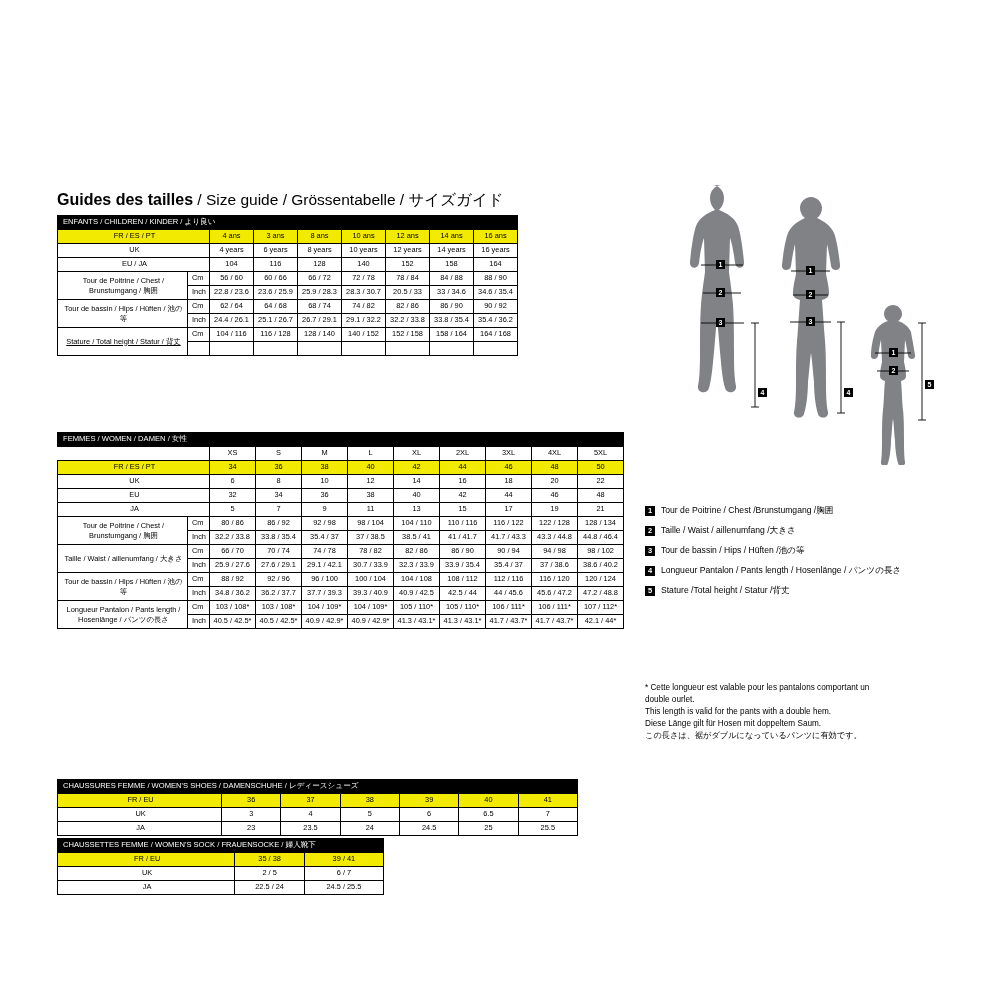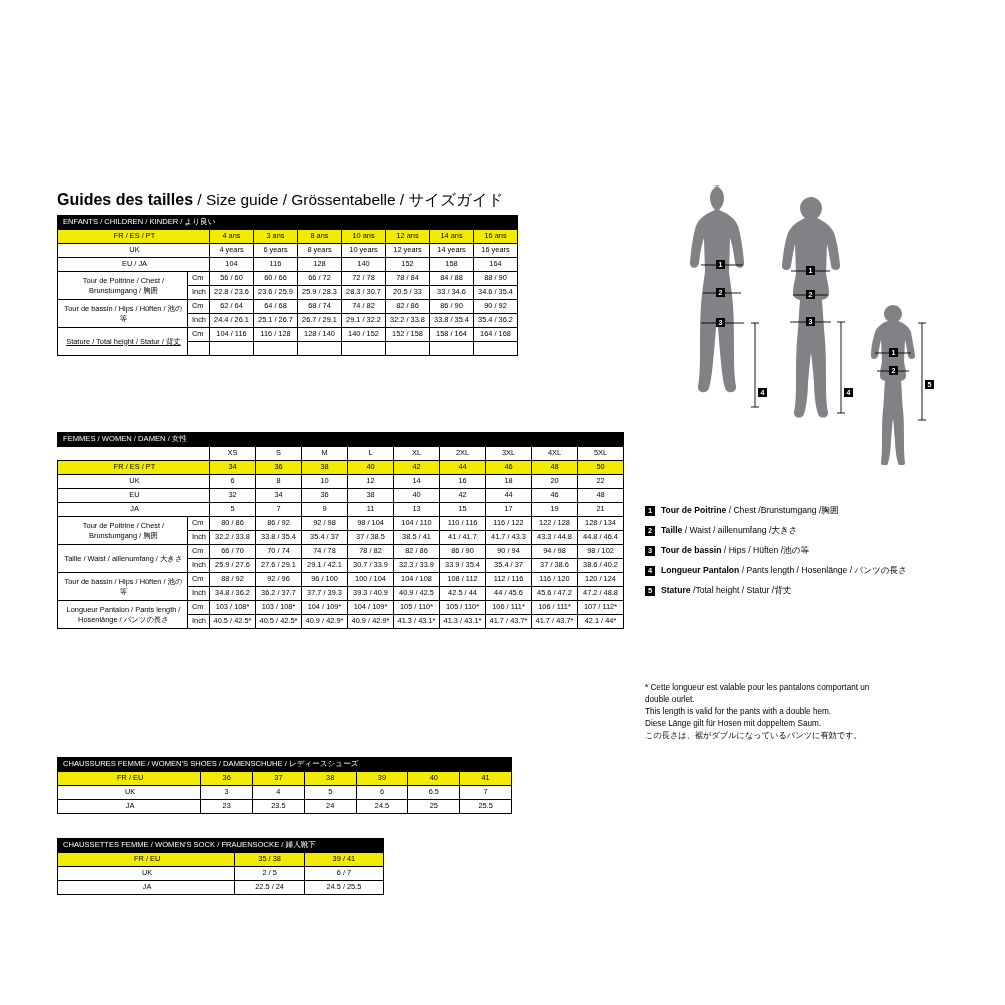--- a/index.html
+++ b/index.html
@@ -24,21 +24,21 @@
   .tall{height:15px;}
 
   
   .figs{position:absolute;left:660px;top:175px;width:300px;height:290px;}
   .numbox{position:absolute;background:#000;color:#fff;font-size:7px;font-weight:bold;width:9px;height:9px;line-height:9px;text-align:center;}
 
   
   .legend{position:absolute;left:645px;top:505px;font-size:8.6px;}
   .legrow{display:flex;align-items:flex-start;margin-bottom:8px;}
   .legnum{background:#000;color:#fff;font-size:7.5px;font-weight:bold;width:10px;height:10px;line-height:10px;text-align:center;margin-right:6px;flex:0 0 auto;margin-top:1px;}
-  .legtxt b{font-weight:bold;margin-top:32px;}
+  .legtxt b{font-weight:normal;margin-top:32px;}
   .footnote{position:absolute;left:645px;top:682px;font-size:8.2px;line-height:1.45;}
 </style>
 </head>
 <body>
 
 <div class="page">
 
   <div class="title">
     <b>Guides des tailles</b><span> / Size guide / Grössentabelle / サイズガイド</span>
   </div>
@@ -329,21 +329,21 @@
           <td>40.9 / 42.9*</td>
           <td>41.3 / 43.1*</td>
           <td>41.3 / 43.1*</td>
           <td>41.7 / 43.7*</td>
           <td>41.7 / 43.7*</td>
           <td>42.1 / 44*</td>
         </tr>
       </tbody>
   </table>
 
-  <table class="tbl" id="tbl-shoes" style="left:57px;top:757px;width:455px;padding-left:16px;">
+  <table class="tbl" id="tbl-shoes" style="left:57px;top:779px;width:521px;padding-left:16px;">
     <colgroup>
       <col style="width:130px">
       <col style="width:47px">
         <col style="width:47px">
         <col style="width:47px">
         <col style="width:47px">
         <col style="width:47px">
         <col style="width:47px">
     </colgroup>
     <tbody>

